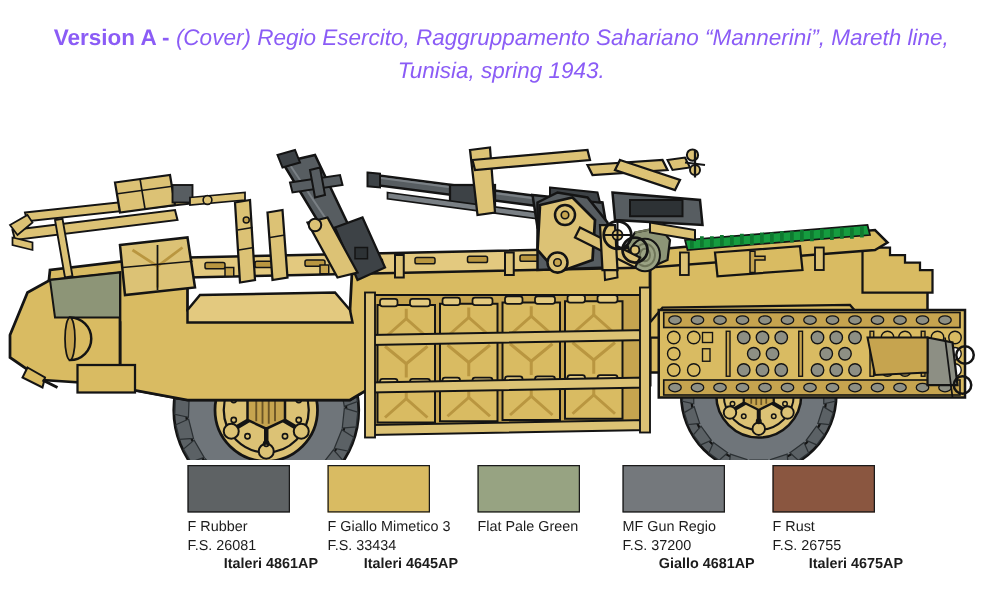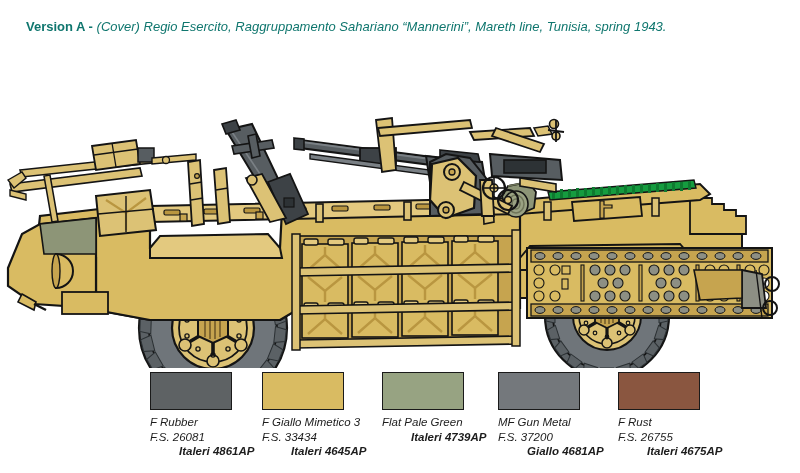--- a/index.html
+++ b/index.html
@@ -9,23 +9,24 @@
     font-family:"Liberation Sans", sans-serif;
     overflow:hidden;
     position:relative;
   }
 
   
   #caption {
     position:absolute;
     left:26px; top:18px;
     width:750px;
-    font-size:13px;
+    font-size:18px;
     line-height:1.42;
-    color:#0f766e;
+    color:#8b5cf6;
+    text-align:center;
   }
   #caption .ver {
     font-weight:bold;
     font-style:normal;
   }
   #caption .desc {
     font-style:italic;
   }
 
   
@@ -51,21 +52,20 @@
     width:82px; height:38px;
     border:1.6px solid #1a1a1a;
     box-sizing:border-box;
   }
   .paint .lines {
     margin-top:5px;
     font-size:11.5px;
     line-height:1.28;
     color:#1c1c1c;
     white-space:nowrap;
-    font-style:italic;
   }
   .paint .lines .l3 { font-weight:bold;padding-left:29px; }
 </style>
 </head>
 <body>
 
 <div id="caption">
   <span class="ver">Version A -</span>
   <span class="desc">(Cover) Regio Esercito, Raggruppamento Sahariano “Mannerini”, Mareth line, Tunisia, spring 1943.</span>
 </div>
@@ -678,28 +678,27 @@
       <div class="l1">F Giallo Mimetico 3</div>
       <div class="l2">F.S. 33434</div>
       <div class="l3">Italeri 4645AP</div>
     </div>
   </div>
 
   <div class="paint" style="left:382px;">
     <div class="chip" style="background: rgb(151, 163, 130);"></div>
     <div class="lines">
       <div class="l1">Flat Pale Green</div>
-      <div class="l3">Italeri 4739AP</div>
     </div>
   </div>
 
   <div class="paint" style="left:498px;">
     <div class="chip" style="background: rgb(116, 120, 124);"></div>
     <div class="lines">
-      <div class="l1">MF Gun Metal</div>
+      <div class="l1">MF Gun Regio</div>
       <div class="l2">F.S. 37200</div>
       <div class="l3">Giallo 4681AP</div>
     </div>
   </div>
 
   <div class="paint" style="left:618px;">
     <div class="chip" style="background: rgb(138, 86, 64);"></div>
     <div class="lines">
       <div class="l1">F Rust</div>
       <div class="l2">F.S. 26755</div>

